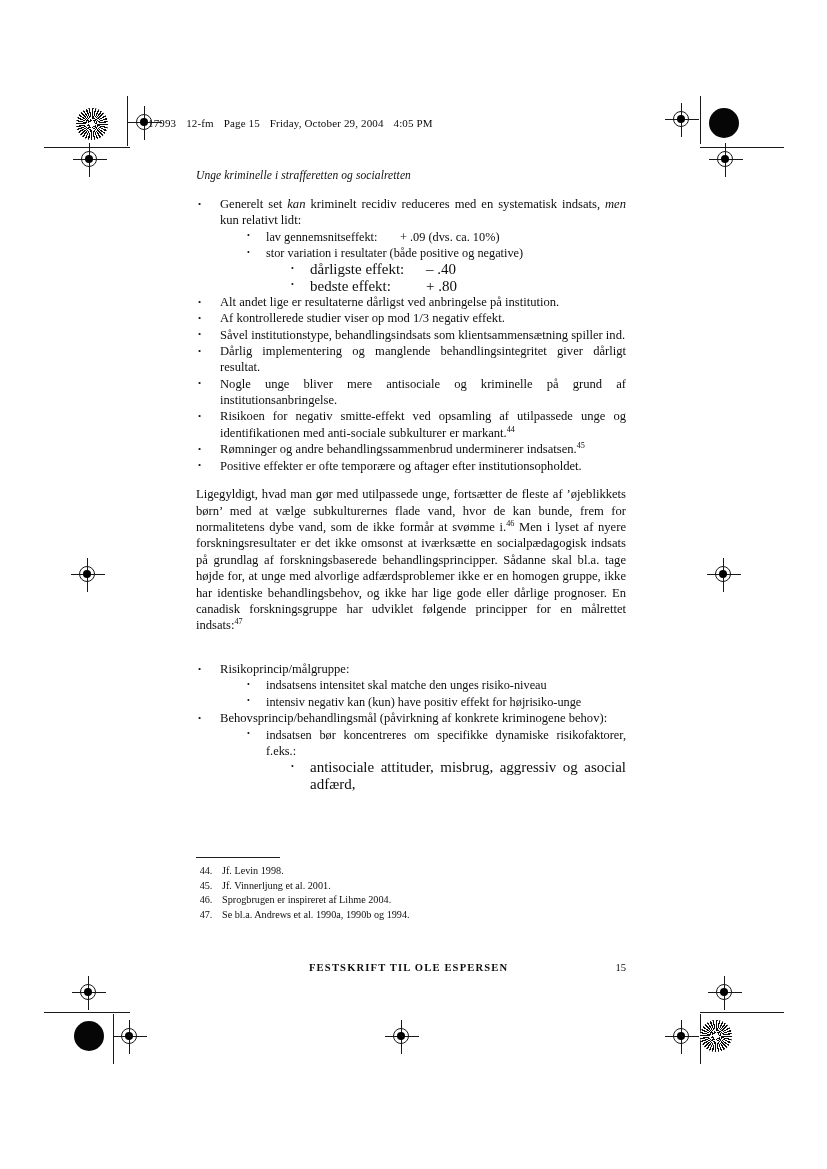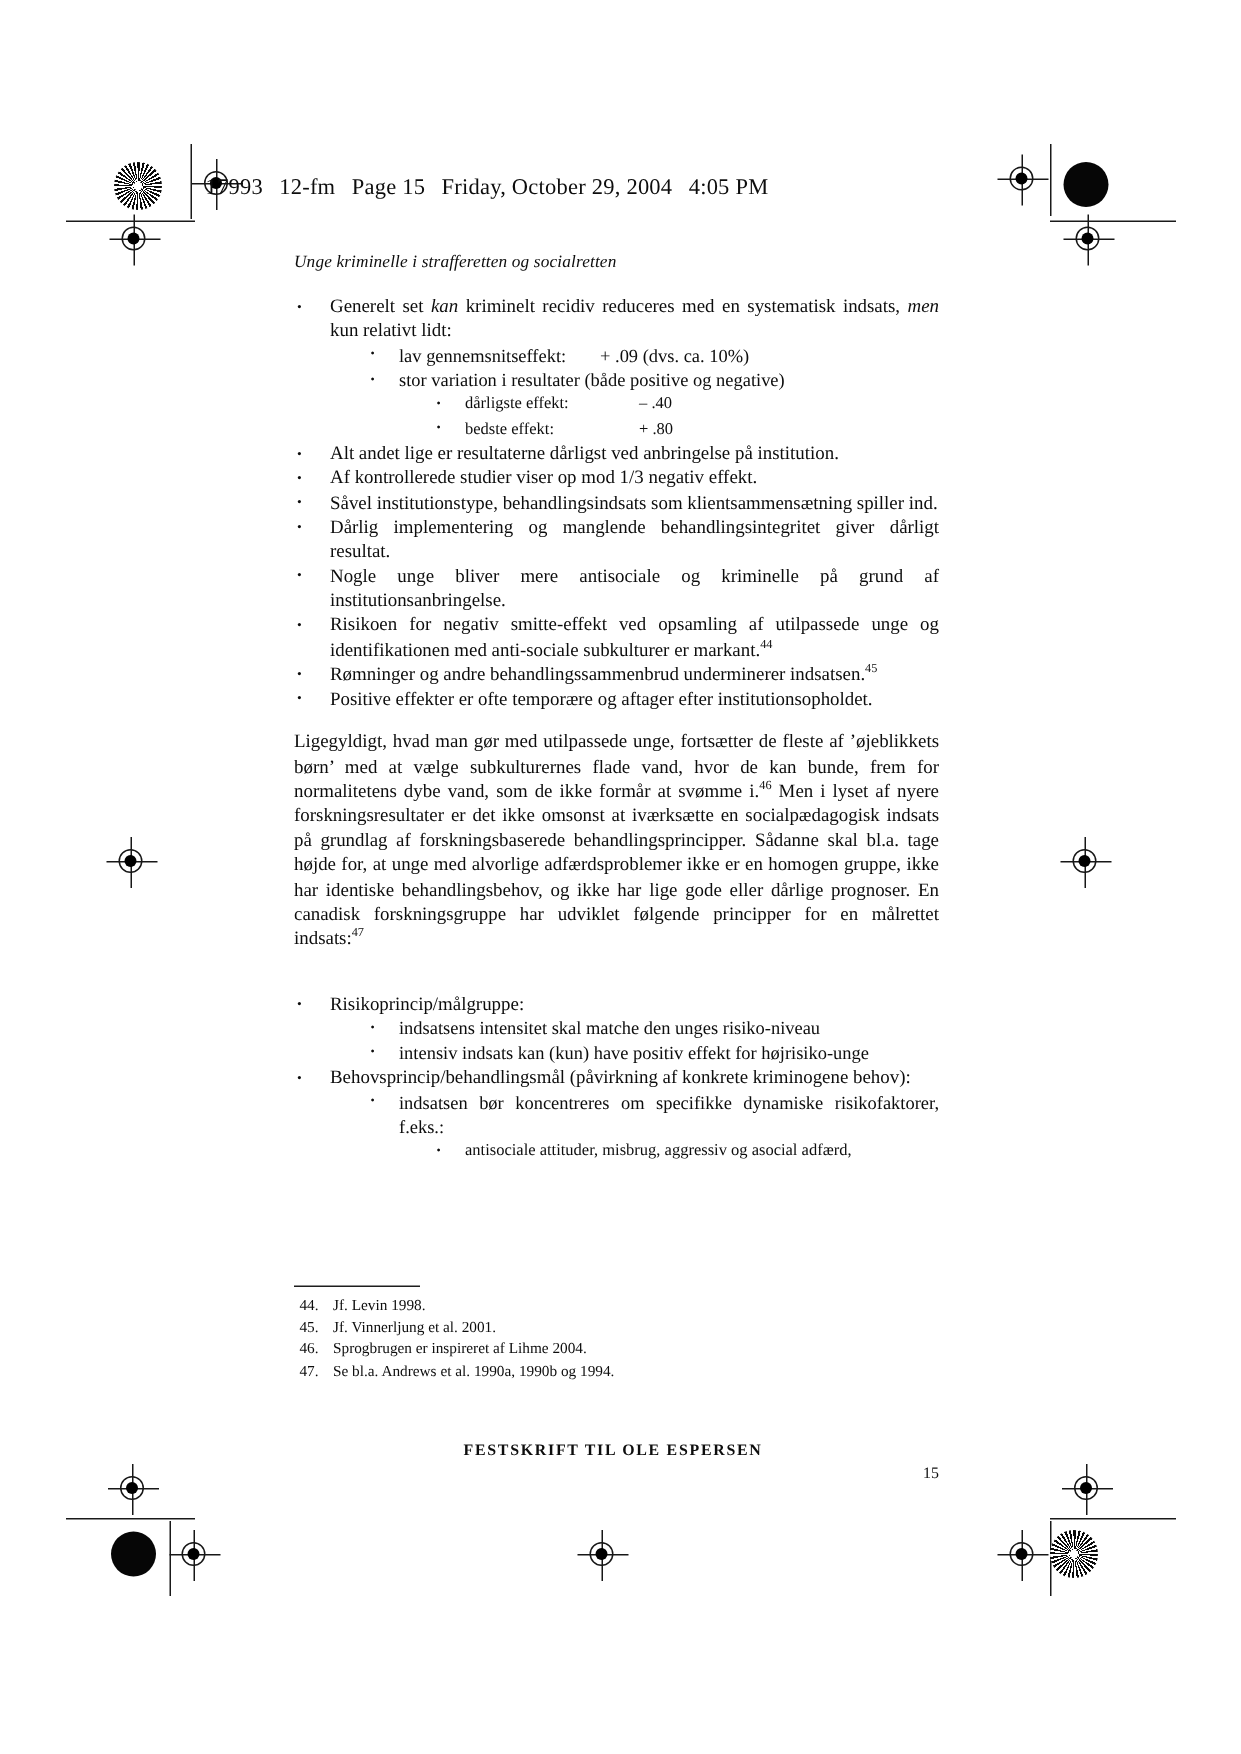--- a/index.html
+++ b/index.html
@@ -82,22 +82,22 @@
     position: absolute;
     left: 196px; top: 169px; width: 430px;
     text-align: left;
     font-style: italic;
     font-size: 11.5px;
     letter-spacing: 0.1px;
   }
 
   .slugline {
     position: absolute;
-    left: 137px; top: 117px;
-    font-size: 15px;
+    left: 148px; top: 117px;
+    font-size: 11px;
     white-space: nowrap;
     letter-spacing: 0.15px;
   }
   .slugline span { margin-right: 7px; }
   .slugline span:last-child { margin-right: 0; }
 
   .body {
     position: absolute;
     left: 196px; top: 196px;
     width: 430px;
@@ -111,21 +111,21 @@
     margin: 0; padding: 0;
   }
   ul.lvl1 > li, ul.lvl2 > li, ul.lvl3 > li {
     position: relative;
     text-align: justify;
   }
   ul.lvl1 > li { padding-left: 24px; }
   ul.lvl2       { margin-left: 24px; }
   ul.lvl2 > li { padding-left: 22px; font-size: 12.3px; }
   ul.lvl3       { margin-left: 22px; }
-  ul.lvl3 > li { padding-left: 22px; font-size: 11px; }
+  ul.lvl3 > li { padding-left: 22px; font-size: 15px; }
 
   ul.lvl1 > li::before,
   ul.lvl2 > li::before,
   ul.lvl3 > li::before {
     content: "\2022";
     position: absolute;
     left: 2px; top: -0.5px;
     font-size: 9px;
   }
   ul.lvl2 > li::before, ul.lvl3 > li::before { left: 3px; font-size: 8px; }
@@ -176,21 +176,21 @@
     position: absolute;
     left: 196px; top: 962px; width: 430px;
     font-size: 10.6px;
   }
   .pagefoot .ftitle {
     position: absolute; left: 113px; top: 0;
     letter-spacing: 1.15px;
     font-weight: bold;
   }
   .pagefoot .fnum {
-    position: absolute; right: 0; top: 0; margin-top: 15px;
+    position: absolute; right: 0; top: 0;
   }
 </style>
 </head>
 <body>
 
 <div class="marks">
 
   <div class="star-target" style="left:92px; top:124px;"></div>
   <div class="vline" style="left:127px; top:96px; height:50px;"></div>
   <div class="crosshair" style="left:145px; top:123px;">
@@ -330,21 +330,21 @@
       <span>Ligegyldigt, hvad man gør med utilpassede unge, fortsætter de fleste af ’øjeblikkets børn’ med at vælge subkulturernes flade vand, hvor de kan bunde, frem for normalitetens dybe vand, som de ikke formår at svømme i.</span><sup class="fn">46</sup><span> Men i lyset af nyere forskningsresultater er det ikke omsonst at iværksætte en socialpædagogisk indsats på grundlag af forskningsbaserede behandlingsprincipper. Sådanne skal bl.a. tage højde for, at unge med alvorlige adfærdsproblemer ikke er en homogen gruppe, ikke har identiske behandlingsbehov, og ikke har lige gode eller dårlige prognoser. En canadisk forskningsgruppe har udviklet følgende principper for en målrettet indsats:</span><sup class="fn">47</sup>
     </p>
 
     <div class="gap"></div>
 
     <ul class="lvl1">
       <li class="nojust">
         <span>Risikoprincip/målgruppe:</span>
         <ul class="lvl2">
           <li class="nojust">indsatsens intensitet skal matche den unges risiko-niveau</li>
-          <li class="nojust">intensiv indsats kan (kun) have positiv effekt for højrisiko-unge</li>
+          <li class="nojust">intensiv negativ kan (kun) have positiv effekt for højrisiko-unge</li>
         </ul>
       </li>
       <li>
         <span>Behovsprincip/behandlingsmål (påvirkning af konkrete kriminogene behov):</span>
         <ul class="lvl2">
           <li>
             <span>indsatsen bør koncentreres om specifikke dynamiske risikofaktorer, f.eks.:</span>
             <ul class="lvl3">
               <li class="nojust">antisociale attituder, misbrug, aggressiv og asocial adfærd,</li>
             </ul>

